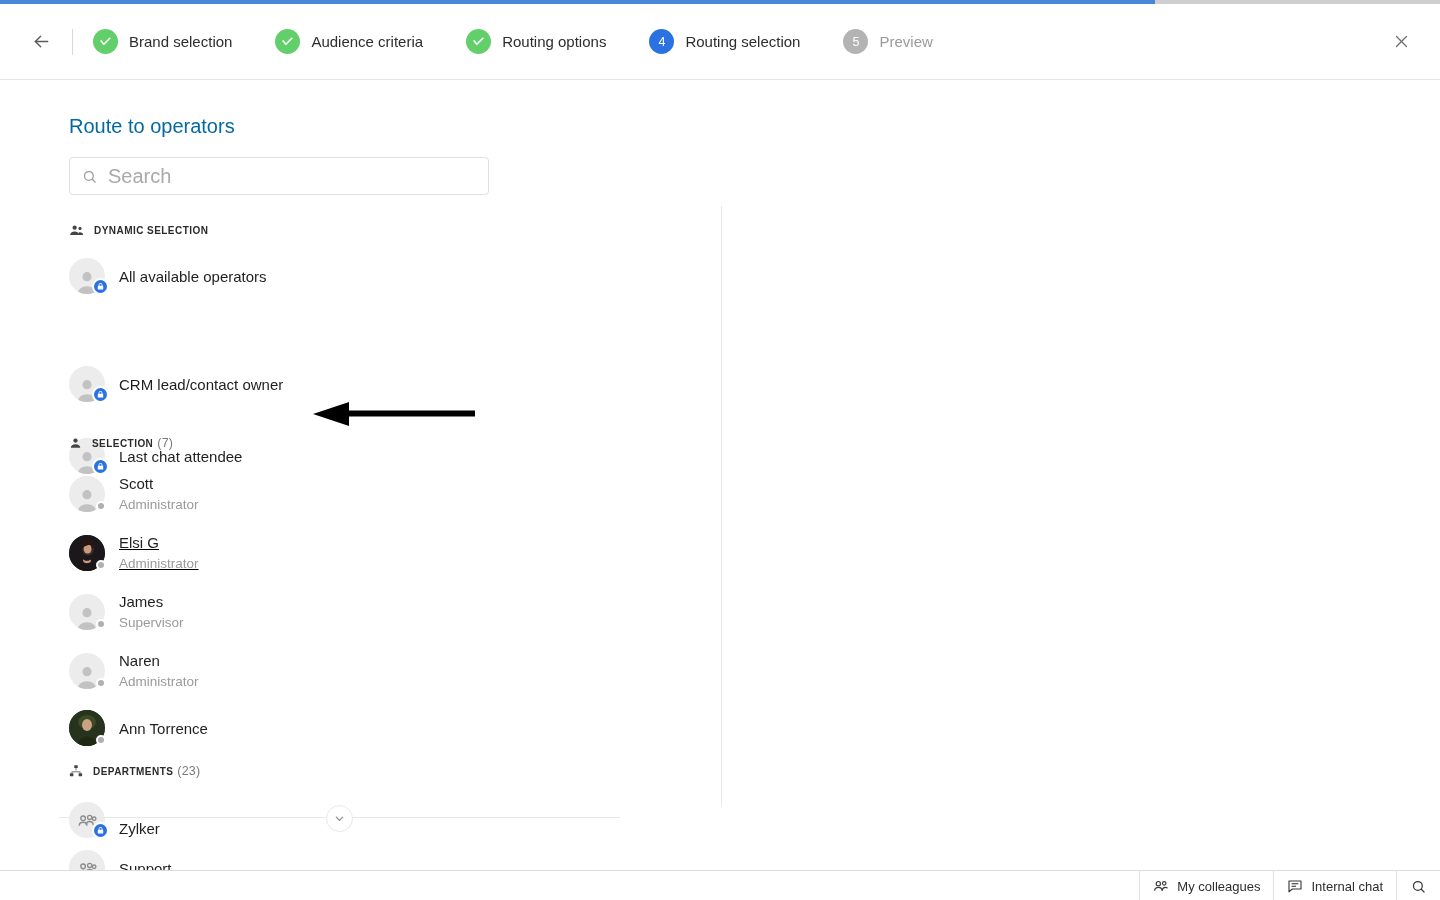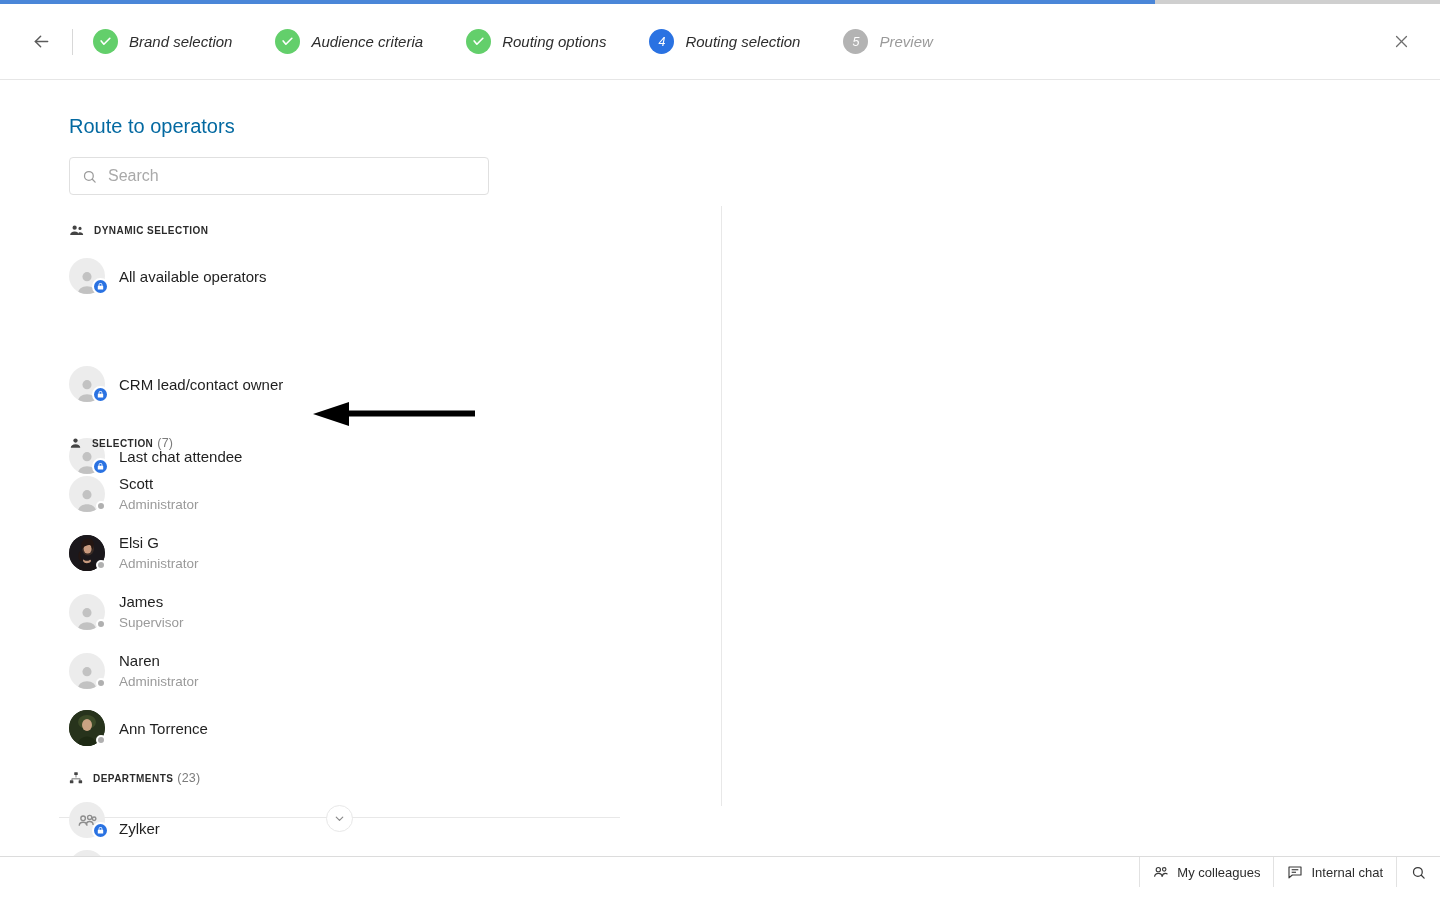--- a/index.html
+++ b/index.html
@@ -19,21 +19,21 @@
   .header {
     position:absolute; top:4px; left:0; width:1440px; height:76px;
     background:#fff; border-bottom:1px solid #e6e6e6;
     display:flex; align-items:center; padding:0 22px 0 26px;
   }
   .back-btn {
     width:30px; height:30px; display:flex; align-items:center; justify-content:center;
     cursor:pointer; color:#5b5b5b; flex:none;
   }
   .hdr-sep { width:1px; height:26px; background:#d8d8d8; margin:0 20px 0 16px; flex:none; }
-  .steps { display:flex; align-items:flex-start; flex:1;font-style:italic; }
+  .steps { display:flex; align-items:flex-start; flex:1; }
   .step { display:flex; align-items:center; margin-right:43px; cursor:pointer; }
   .step-badge {
     width:25px; height:25px; border-radius:50%;
     display:flex; align-items:center; justify-content:center;
     font-size:12.5px; color:#fff; flex:none; margin-right:11px;
   }
   .step-badge.done { background:#63cf6b; }
   .step-badge.active { background:#2a72e2; }
   .step-badge.todo { background:#b3b3b3; }
   .step-label { font-size:15px; color:#2d2d2d; white-space:nowrap; }
@@ -51,21 +51,21 @@
 
   
   .search-wrap {
     position:absolute; left:69px; top:76px; width:420px; height:38px;
     border:1px solid #e0e0e0; border-radius:4px; display:flex; align-items:center; padding:0 12px;
     background:#fff;
   }
   .search-icon { color:#9b9b9b; display:flex; align-items:center; flex:none; }
   .search-input {
     border:none; outline:none; flex:1; margin-left:11px;
-    font-family:"Liberation Sans", sans-serif; font-size:16px; color:#2d2d2d; background:transparent;
+    font-family:"Liberation Sans", sans-serif; font-size:20px; color:#2d2d2d; background:transparent;
   }
   .search-input::placeholder { color:#a9a9a9; }
 
   
   .list-col { position:absolute; left:0; top:0; width:721px; height:789px; }
 
   .sec-head {
     position:absolute; display:flex; align-items:center; left:69px;
   }
   .sec-head .sh-icon { color:#444; display:flex; align-items:center; margin-right:10px; flex:none; }
@@ -110,21 +110,21 @@
     position:absolute; left:0; width:721px; height:14px;
     background:linear-gradient(to bottom, rgba(255,255,255,0), #fff 78%);
     pointer-events:none;
   }
 
   
   .annot-arrow { position:absolute; left:313px; top:320px; pointer-events:none; }
 
   
   .bottombar {
-    position:absolute; left:0; bottom:0; width:1440px; height:44px;
+    position:absolute; left:0; bottom:0; width:1440px; height:30px;
     background:#fff; border-top:1px solid #dcdcdc; display:flex; justify-content:flex-end;
   }
   .bb-item {
     display:flex; align-items:center; padding:0 13px; height:30px;
     border-left:1px solid #e2e2e2; font-size:13px; color:#2d2d2d; cursor:pointer; white-space:nowrap;
   }
   .bb-item .bb-icon { display:flex; align-items:center; margin-right:8px; color:#3a3a3a; }
   .bb-item.icon-only { padding:0 14px; }
 </style>
 </head>
@@ -329,21 +329,21 @@
               </svg>
           </div>
           <div class="dot-status"></div>
         </div>
         <div class="row-text">
           <div class="row-title">Scott</div>
           <div class="row-sub">Administrator</div>
         </div>
       </div>
 
-      <div class="row" style="top:452px;">
+      <div class="row" style="top:452px;text-decoration:underline;">
         <div class="av-wrap">
           <div class="av photo-elsi">
             <svg width="36" height="36" viewBox="0 0 36 36">
               <circle cx="18" cy="18" r="18" fill="#1b181c"></circle>
               <ellipse cx="19" cy="13.5" rx="6" ry="7" fill="#3a2c26"></ellipse>
               <ellipse cx="18.6" cy="13.6" rx="4" ry="5" fill="#c99a7e"></ellipse>
               <path d="M12 11c0-5 4-8 8-7.5 4 .5 5.5 4 4.6 8-.5 2.2-1 3.5-1.6 2.4-.6-1.1-.4-3-1.6-3.6-1.8-1-5 .4-6.4 1.8-.9.9-1.3 2.4-1.7 1.6C12.6 13 12 12.2 12 11z" fill="#241612"></path>
               <path d="M11.5 17c-.6 3.5.3 6.5 1.5 8.5.4.7-.2 1.2-1 .8-2-1.1-3.2-4-2.5-7.3.3-1.4 1.2-3.2 2-3z" fill="#241612"></path>
               <path d="M8 36c.8-6 5-9.4 10-9.4S27.6 30 28.6 36z" fill="#1a1517"></path>
               <path d="M14.5 24.5c1.2 1.5 4.5 1.9 6.2.4.9-.8 1.6.6 1.1 1.6-.8 1.6-4.6 2.4-6.6 1-1.2-.9-1.6-3.2-.7-3z" fill="#c99a7e"></path>
@@ -408,21 +408,21 @@
 
       <div class="fade-bottom" style="top:710px; height:26px;"></div>
 
       <div class="collapse-line"></div>
       <div class="collapse-btn">
         <svg width="13" height="13" viewBox="0 0 24 24" fill="none" stroke="currentColor" stroke-width="2.2" stroke-linecap="round" stroke-linejoin="round">
             <polyline points="6 9.5 12 15.5 18 9.5"></polyline>
           </svg>
       </div>
 
-      <div class="sec-head" style="top:683px;margin-top:7px;">
+      <div class="sec-head" style="top:683px;">
         <span class="sh-icon">
           <svg width="14" height="14" viewBox="0 0 24 24" fill="currentColor">
               <rect x="9" y="2" width="6" height="5" rx="1"></rect>
               <rect x="1.5" y="16" width="6" height="5" rx="1"></rect>
               <rect x="16.5" y="16" width="6" height="5" rx="1"></rect>
               <path d="M11.4 7h1.2v4h-1.2zM4.5 16v-3.2h15V16h-1.2v-2h-12.6v2z"></path>
             </svg>
         </span>
         <span class="sh-label">DEPARTMENTS</span>
         <span class="sh-count">(23)</span>

